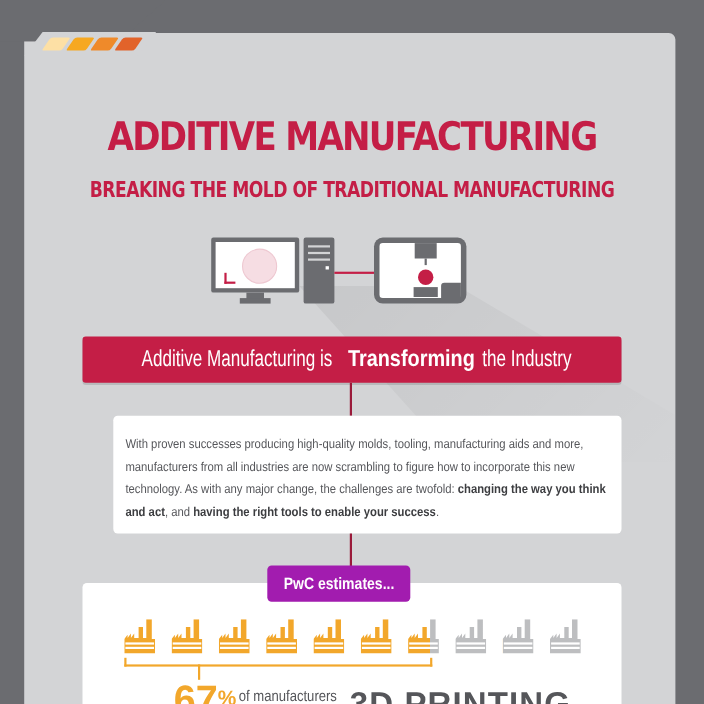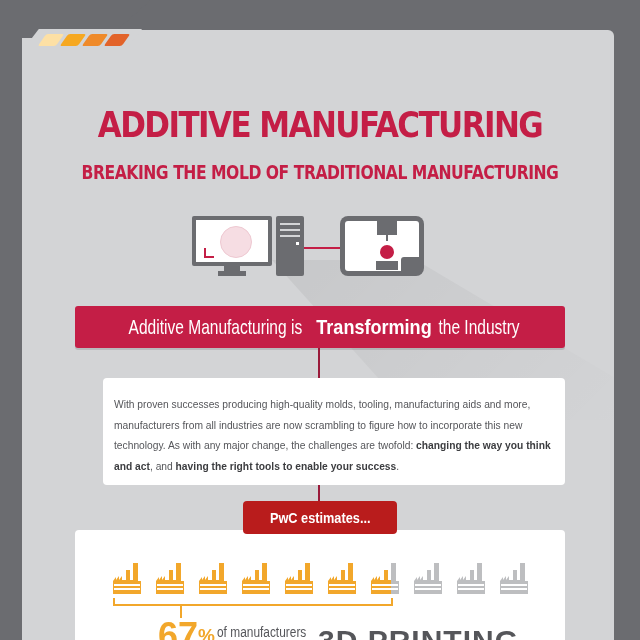--- a/index.html
+++ b/index.html
@@ -28,21 +28,21 @@
   .printer .ball{position:absolute;left:35px;top:24px;width:14px;height:14px;border-radius:50%;background:#c41e46;}
   .printer .bed{position:absolute;left:31px;top:40px;width:22px;height:9px;background:#6b6c70;}
   .printer .notch{position:absolute;right:0;bottom:0;width:18px;height:14px;background:#6b6c70;border-radius:3px 0 0 0;}
   .banner{position:absolute;left:75px;top:306px;width:490px;height:42px;background:#c41e46;border-radius:3px;color:#fff;text-align:center;line-height:42px;font-size:21px;box-shadow:0 2px 0 rgba(0,0,0,0.12);}
   .banner span{display:inline-block;transform:scaleX(0.86);transform-origin:center;white-space:nowrap;}
   .vline{position:absolute;left:318px;width:2px;background:#9a1a3a;}
   .textbox{position:absolute;left:103px;top:378px;width:462px;height:107px;background:#fff;border-radius:4px;}
   .textbox p{margin:0;position:absolute;left:11px;top:16px;width:500px;font-size:11.6px;line-height:20.5px;color:#55565a;transform:scaleX(0.885);transform-origin:left top;}
   .textbox b{color:#3c3d40;}
   .statbox{position:absolute;left:75px;top:530px;width:490px;height:130px;background:#fff;border-radius:4px;}
-  .pwc{position:absolute;left:243px;top:501px;width:154px;height:33px;background:#b91c1c;border-radius:4px;color:#fff;font-weight:bold;text-align:center;line-height:33px;font-size:15px;}
+  .pwc{position:absolute;left:243px;top:514px;width:130px;height:33px;background:#a21caf;border-radius:4px;color:#fff;font-weight:bold;text-align:center;line-height:33px;font-size:15px;}
   .pwc span{display:inline-block;transform:scaleX(0.85);}
   .factories{position:absolute;left:113px;top:563px;height:32px;width:440px;}
   .factory{position:absolute;top:0;width:28px;height:31px;}
   .bracket{position:absolute;left:113px;top:598px;width:276px;height:6px;border:2px solid #f2a72b;border-top:none;}
   .bracket-tick{position:absolute;left:180px;top:604px;width:2px;height:14px;background:#f2a72b;}
   .pct{position:absolute;left:158px;top:618px;color:#f2a72b;font-weight:bold;font-size:36px;line-height:36px;}
   .pct small{font-size:19px;vertical-align:top;}
   .of{position:absolute;left:217px;top:624px;color:#55565a;font-size:14px;transform:scaleX(0.85);transform-origin:left;}
   .big{position:absolute;left:318px;top:624px;color:#55565a;font-weight:bold;font-size:30px;letter-spacing:1px;}
 </style>

